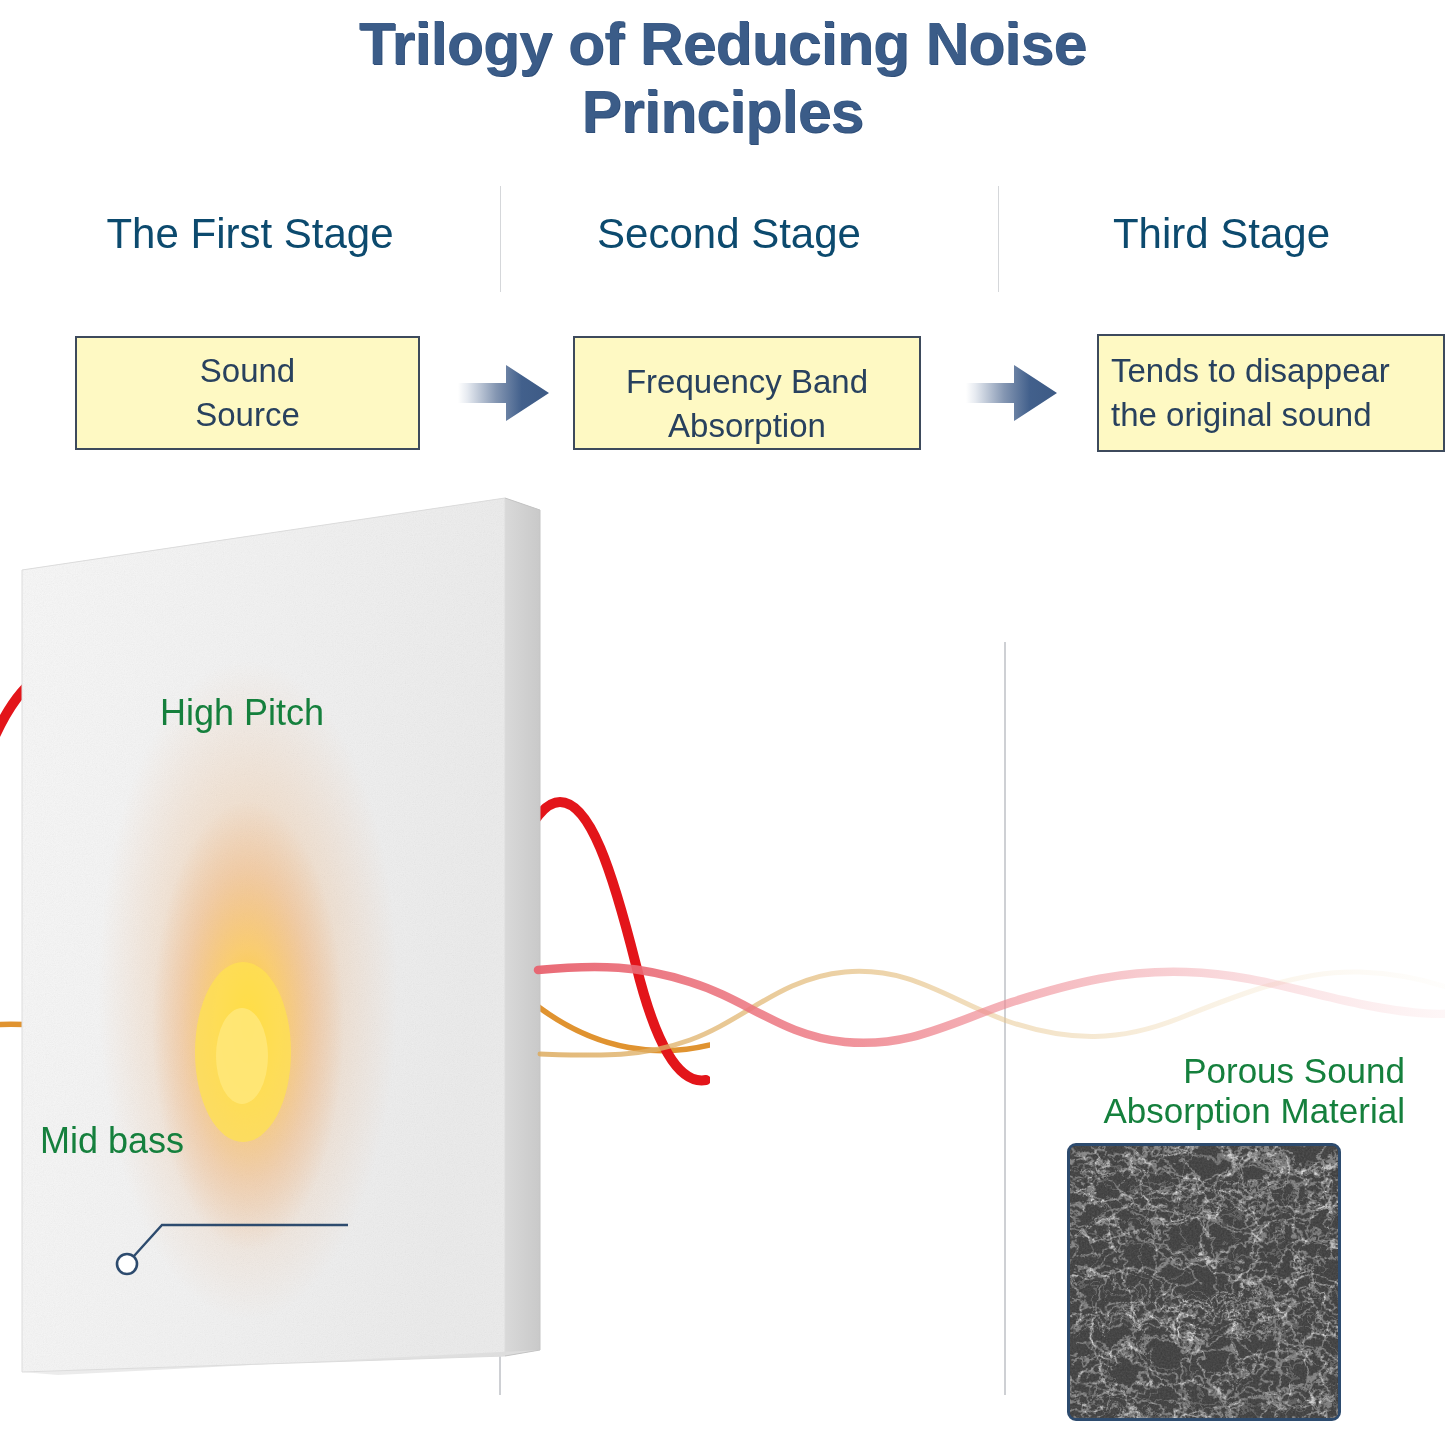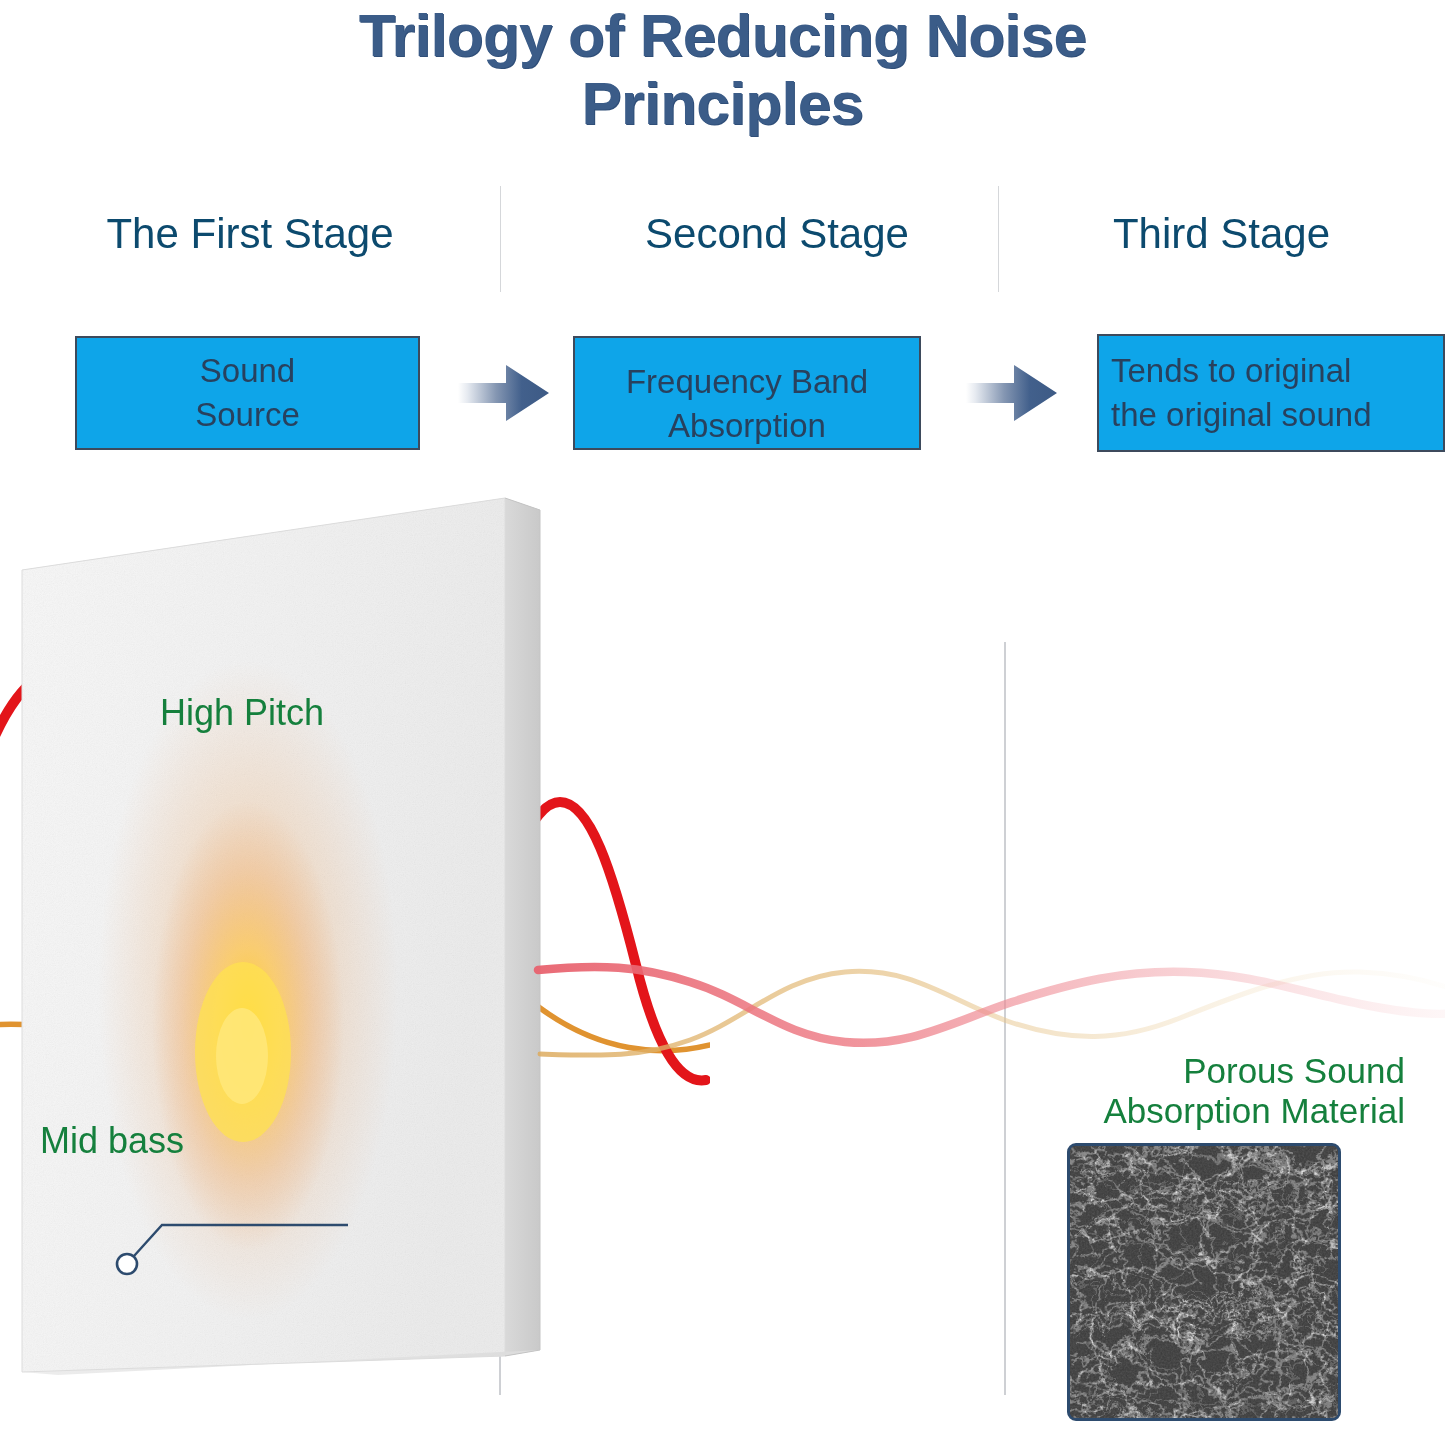--- a/index.html
+++ b/index.html
@@ -15,48 +15,48 @@
 
   
   .title{
     position:absolute;left:0;top:0;width:1445px;
     text-align:center;
     font-size:60px;line-height:68px;
     font-weight:bold;
     color:#3b5c88;
     letter-spacing:-0.5px;
     text-shadow:1px 1px 0 #2f4e78;
-    padding-top:2px;
+    padding-top:10px;
   }
   .title span{display:block;}
 
   
   .stage-head{
     position:absolute;top:208px;
     font-size:42px;line-height:52px;
     color:#0c4a6e;
     text-align:center;
     white-space:nowrap;
   }
   .sh1{left:0;width:500px;}
-  .sh2{left:520px;width:498px;padding-left:8px;}
+  .sh2{left:472px;width:498px;padding-left:8px;}
   .sh3{left:998px;width:447px;}
 
   .divider{
     position:absolute;top:186px;width:1px;height:106px;
     background:#d5d7da;
   }
   .dv1{left:500px;}
   .dv2{left:998px;}
 
   
   .flow-box{
     position:absolute;
     border:2px solid #3d4a5c;
-    background:#0ea5e9;
+    background:#fef9c3;
     box-sizing:border-box;
     display:flex;align-items:center;justify-content:center;
     text-align:center;
     color:#28415e;
     font-size:33px;line-height:44px;
   }
   .fb1{left:75px;top:336px;width:345px;height:114px;}
   .fb2{left:573px;top:336px;width:348px;height:114px;align-items:flex-end;}
   .fb3{left:1097px;top:334px;width:348px;height:118px;
        justify-content:flex-start;padding-left:12px;text-align:left;}
@@ -118,21 +118,21 @@
 
   <div class="flow-box fb2">
     <div>
       <div>Frequency Band</div>
       <div>Absorption</div>
     </div>
   </div>
 
   <div class="flow-box fb3">
     <div>
-      <div>Tends to original</div>
+      <div>Tends to disappear</div>
       <div>the original sound</div>
     </div>
   </div>
 
   <div class="arrow ar1">
     <svg width="92" height="62" viewBox="0 0 92 62">
       <defs>
         <linearGradient id="argrad1" x1="0" y1="0" x2="1" y2="0">
           <stop offset="0" stop-color="#ffffff" stop-opacity="1"></stop>
           <stop offset="0.10" stop-color="#e7ebf1" stop-opacity="1"></stop>

